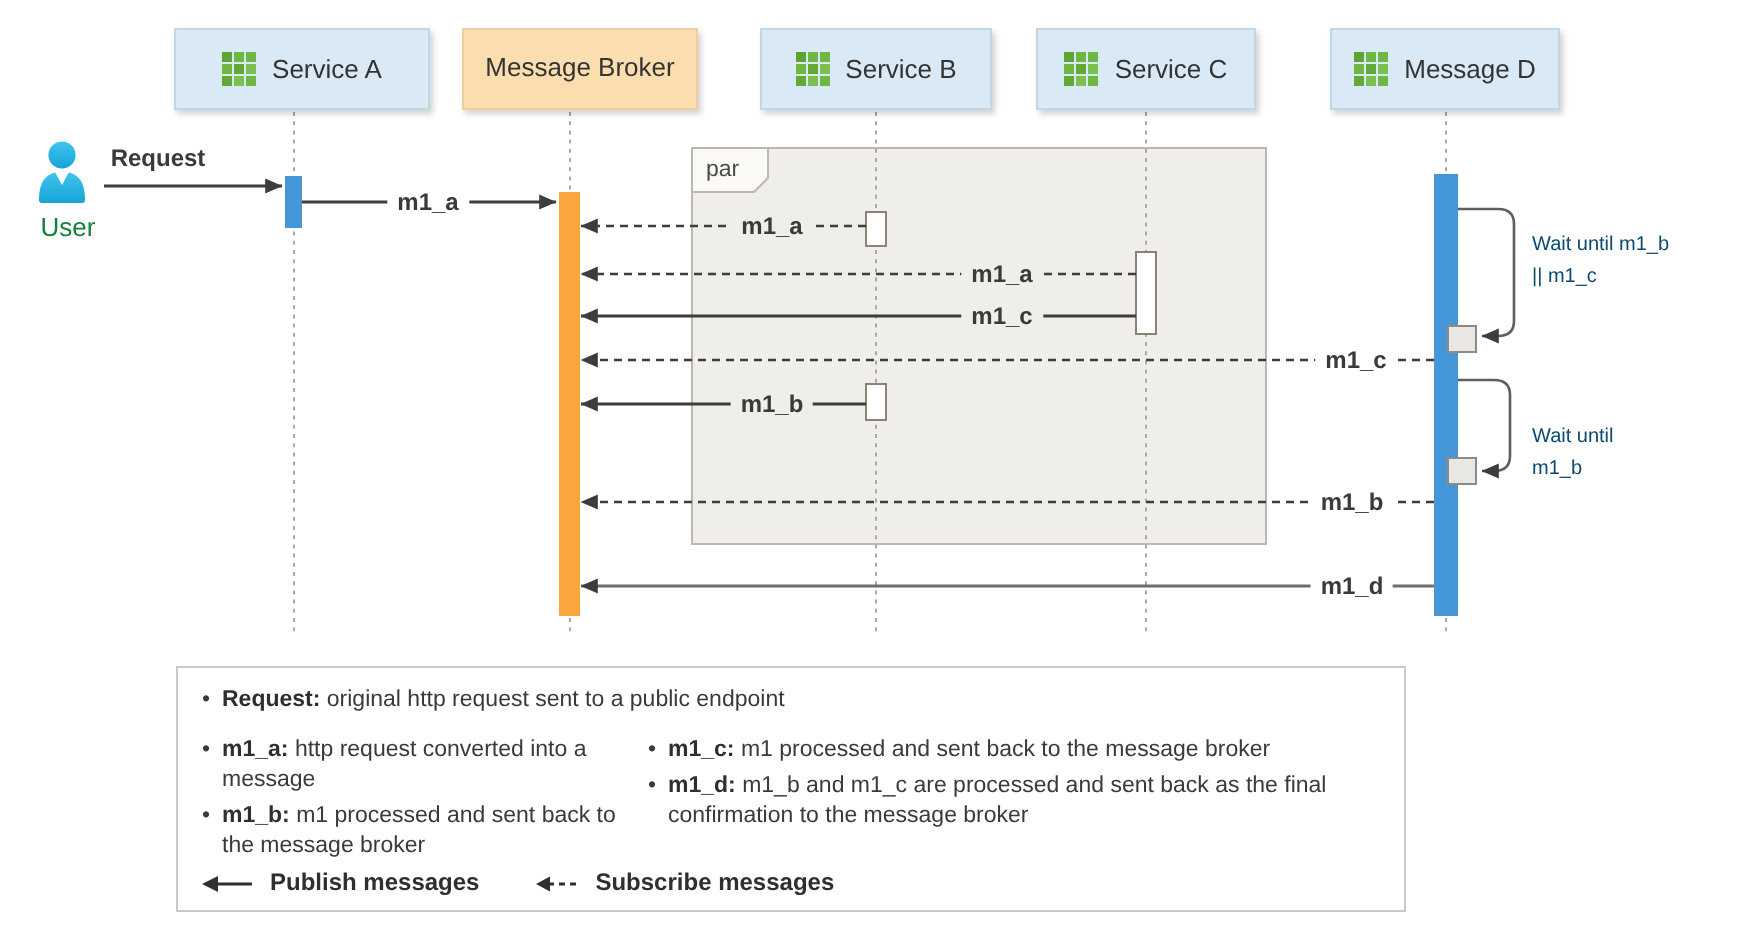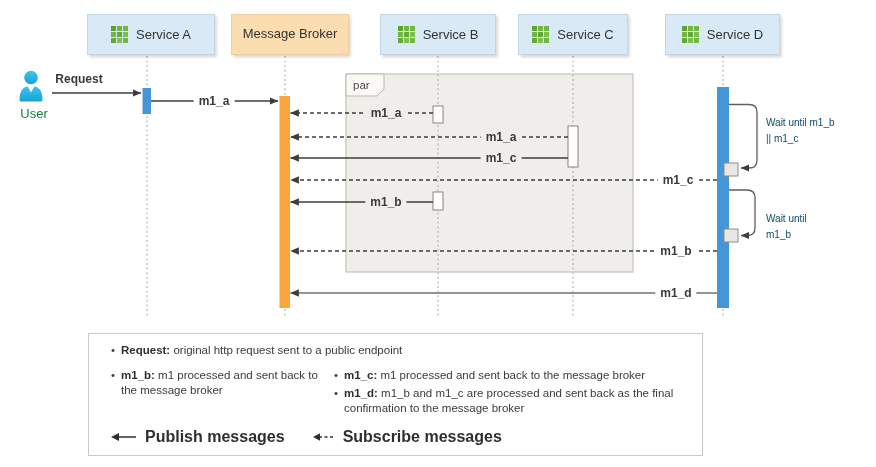--- a/index.html
+++ b/index.html
@@ -36,29 +36,29 @@
   }
   .par-label{
     position:absolute;font-size:11.5px;color:#4a4a4a;line-height:12px;
   }
 
   .actor{position:absolute;left:14px;top:66px;width:40px;text-align:center;}
   .actor-label{margin-top:2px;font-size:13px;color:#15803d;}
 
   .legend{
     position:absolute;left:88px;top:333px;width:615px;height:123px;box-sizing:border-box;
-    border:1px solid #c9c9c9;background:#fff;padding:9px 11px 0 21px;
+    border:1px solid #c9c9c9;background:#fff;padding:9px 11px 0 11px;
     font-size:11.5px;line-height:15px;color:#3a3a3a;
   }
   .l-item{position:relative;padding-left:11px;margin-bottom:3px;}
   .l-item::before{content:"\2022";position:absolute;left:1px;top:0;color:#3a3a3a;}
   .l-item b{color:#2f2f2f;}
   .l-request{margin-bottom:10px;}
   .l-cols{display:grid;grid-template-columns:223px auto;column-gap:0;}
-  .l-arrows{margin-top:10px;display:flex;align-items:center;gap:9px;font-weight:bold;font-size:16px;color:#2f2f2f;}
+  .l-arrows{margin-top:0;display:flex;align-items:center;gap:9px;font-weight:bold;font-size:12px;color:#2f2f2f;}
   .l-arrows .gap{width:9px;}
   .l-arrows svg{display:block;}
 </style>
 </head>
 <body>
 
 <div class="canvas">
 
   <svg class="wires" width="876" height="467" viewBox="0 0 876 467">
     <defs>
@@ -165,21 +165,21 @@
         <rect x="0" y="0" width="5" height="5" fill="#5fa432"></rect>
         <rect x="6" y="0" width="5" height="5" fill="#6fb743"></rect>
         <rect x="12" y="0" width="5" height="5" fill="#6fb743"></rect>
         <rect x="0" y="6" width="5" height="5" fill="#6fb743"></rect>
         <rect x="6" y="6" width="5" height="5" fill="#62a936"></rect>
         <rect x="12" y="6" width="5" height="5" fill="#7abf4f"></rect>
         <rect x="0" y="12" width="5" height="5" fill="#62a936"></rect>
         <rect x="6" y="12" width="5" height="5" fill="#7abf4f"></rect>
         <rect x="12" y="12" width="5" height="5" fill="#6fb743"></rect>
       </svg>
-    <span>Service D</span>
+    <span>Message D</span>
   </div>
 
   <div class="actor">
     <div style="height:38px"></div>
     <div class="actor-label">User</div>
   </div>
 
   <span class="par-label" style="left:353px;top:79px">par</span>
 
   <span class="mlabel" style="left:79px;top:79px">Request</span>
@@ -202,20 +202,24 @@
   </div>
 
   <div class="legend">
     <div class="l-item l-request">
       <b>Request:</b>
       <span>original http request sent to a public endpoint</span>
     </div>
     <div class="l-cols">
       <div class="l-col">
         <div class="l-item">
+          <b>m1_a:</b>
+          <span>http request converted into a message</span>
+        </div>
+        <div class="l-item">
           <b>m1_b:</b>
           <span>m1 processed and sent back to the message broker</span>
         </div>
       </div>
       <div class="l-col">
         <div class="l-item">
           <b>m1_c:</b>
           <span>m1 processed and sent back to the message broker</span>
         </div>
         <div class="l-item">

